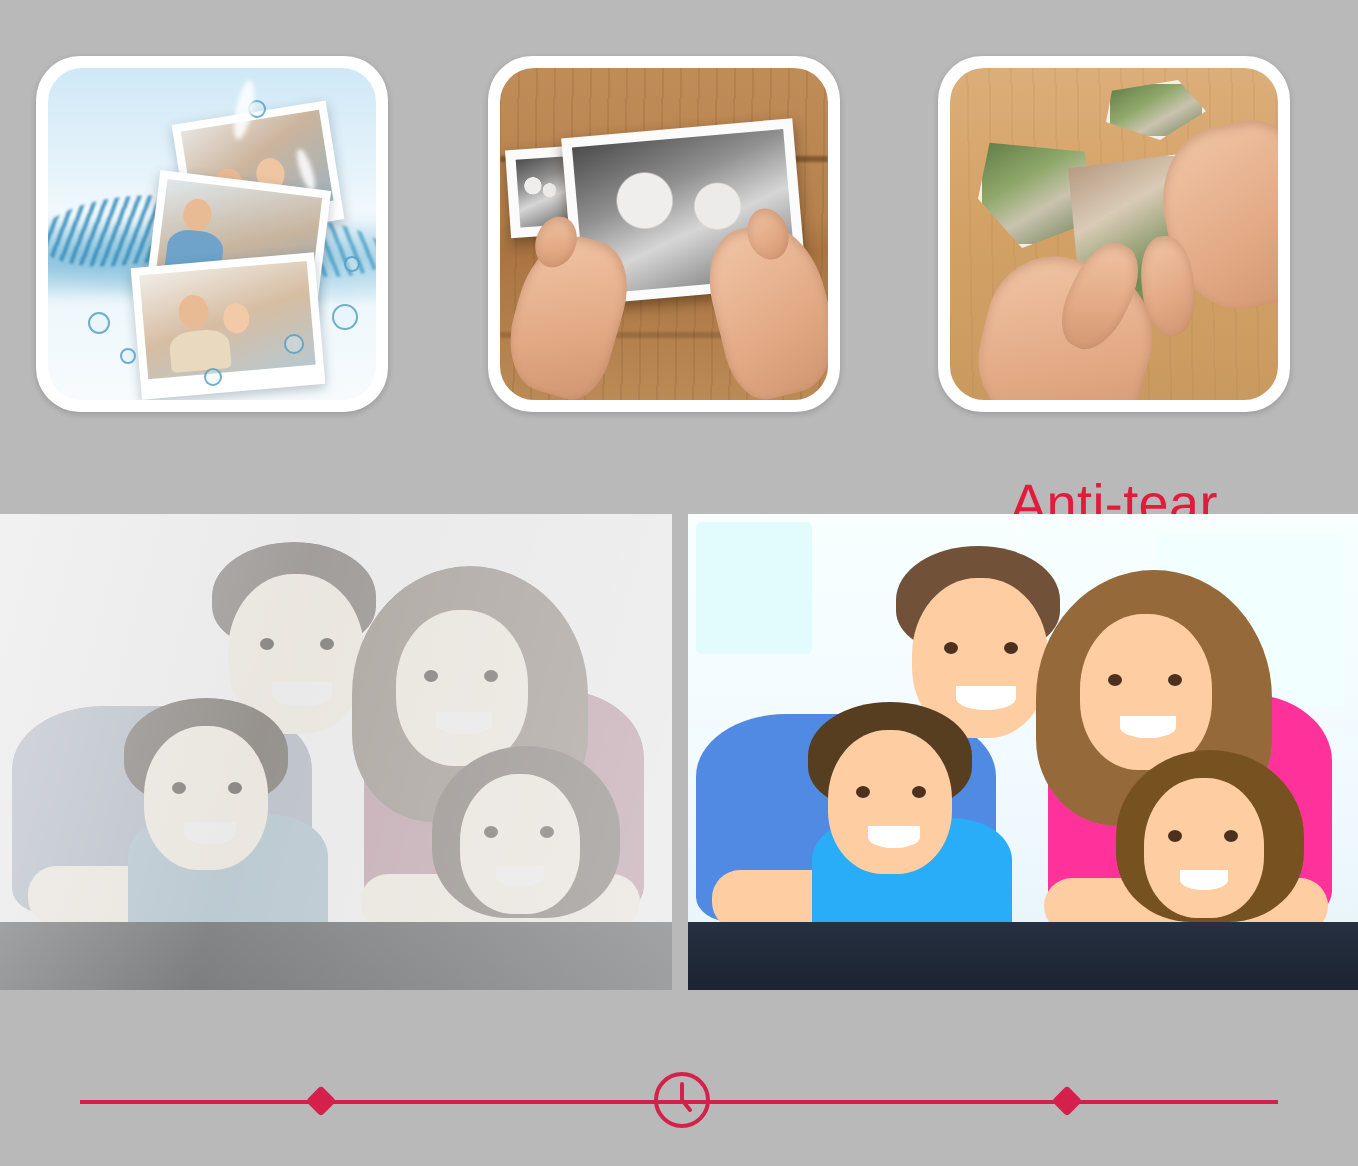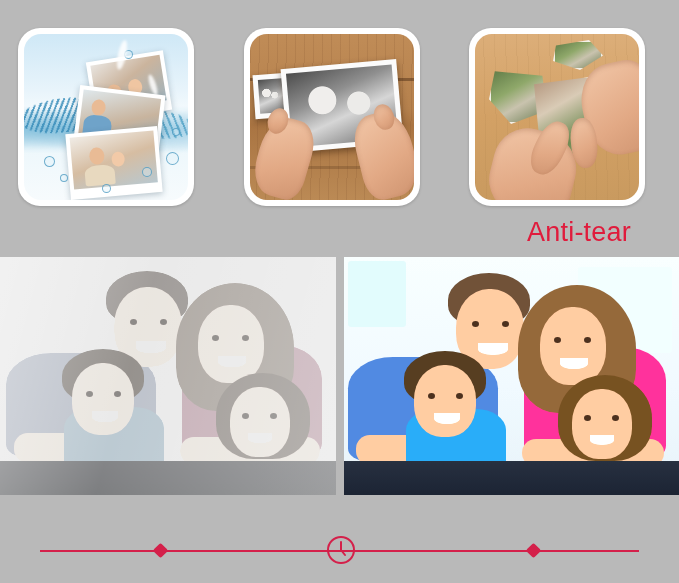--- a/index.html
+++ b/index.html
@@ -53,21 +53,21 @@
     width: 176px;
     text-align: center;
     color: #e01b3c;
     font-size: 27px;
     line-height: 32px;
     letter-spacing: 0.2px;
     white-space: nowrap;
   }
   .label-1 { left: 18px; }
   .label-2 { left: 244px; }
-  .label-3 { left: 491px; }
+  .label-3 { left: 469px; margin-top: 20px; }
 
   
   .scene-water {
     background:
       linear-gradient(#cfe8f6 0%, #e8f4fb 34%, #f4fafd 46%, #eaf6fb 58%, #f7fbfd 100%);
   }
   .scene-water .wave {
     position: absolute;
     left: -10%; right: -10%;
     height: 46px;

